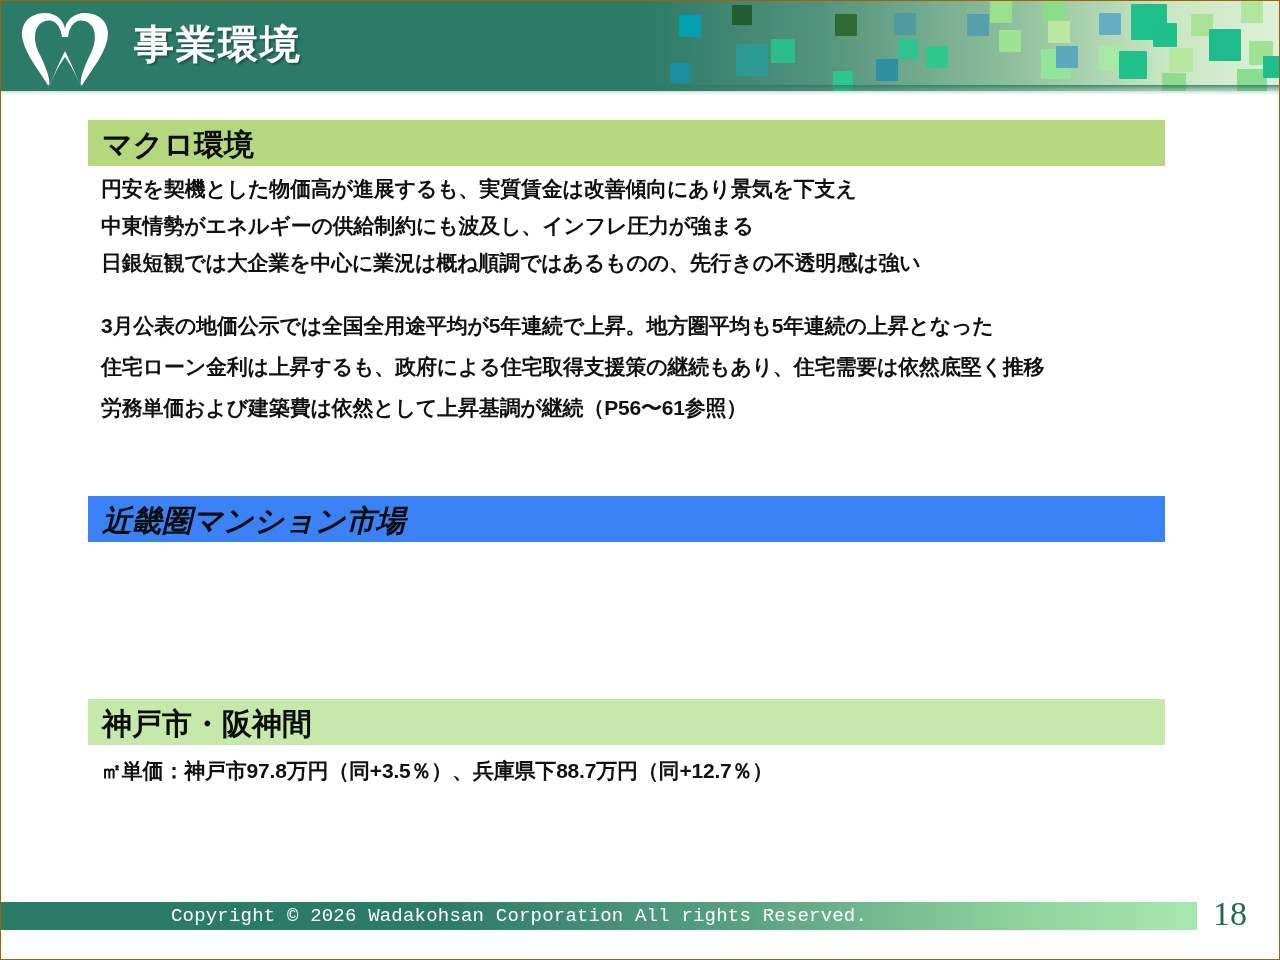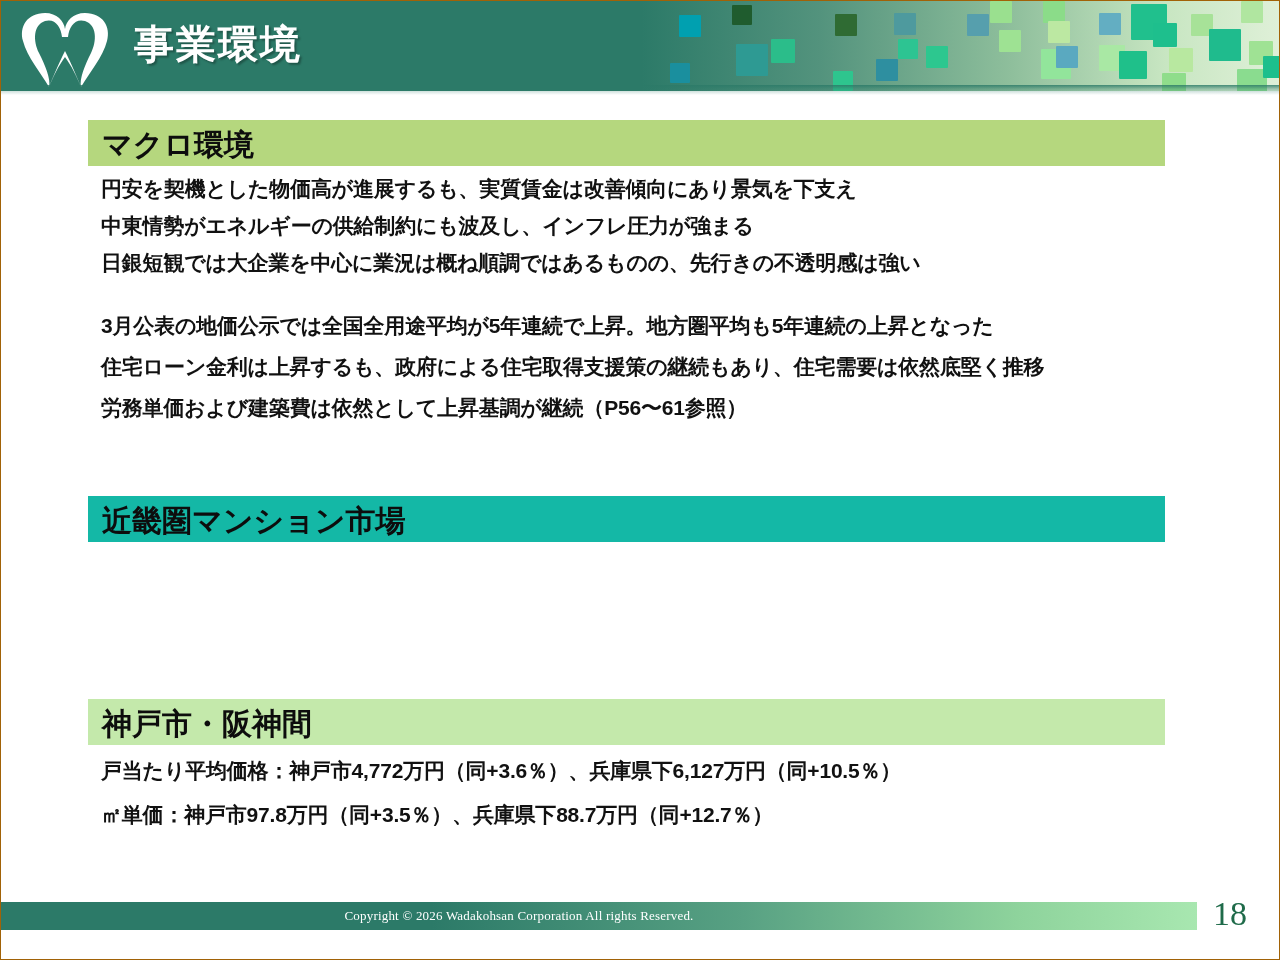--- a/index.html
+++ b/index.html
@@ -101,21 +101,21 @@
 
   .sec1 { top: 119px; }
   .sec1 .section-bar { background: #b5d77e; }
   .sec1 .line { line-height: 37px; }
 
   .sec2 { top: 300px; }
   .sec2 .section-bar { background: #c4e9ab; }
   .sec2 .line { line-height: 41px; }
 
   .sec3 { top: 495px; }
-  .sec3 .section-bar { background: #14b8a6; }
+  .sec3 .section-bar { background: #3b82f6; font-style: italic; }
   .sec3 .line { line-height: 42px; }
 
   .sec4 { top: 698px; }
   .sec4 .section-bar { background: #c4e9ab; }
   .sec4 .line { line-height: 44px; }
 
   
   .footer-bar {
     position: absolute;
     left: 0;
@@ -126,22 +126,22 @@
   }
   .footer-text {
     position: absolute;
     left: 0;
     top: 901px;
     width: 1036px;
     height: 28px;
     display: flex;
     align-items: center;
     justify-content: center;
-    font-family: Liberation Serif, serif;
-    font-size: 13px;
+    font-family: Liberation Mono, monospace;
+    font-size: 19px;
     color: #ffffff;
     letter-spacing: 0.2px;
     white-space: nowrap;
   }
   .page-number {
     position: absolute;
     left: 1212px;
     top: 894px;
     font-family: "Liberation Serif", "DejaVu Serif", serif;
     font-size: 34px;
@@ -223,21 +223,20 @@
     <div class="section-bar">
       <div class="section-bar-title">近畿圏マンション市場</div>
     </div>
   </div>
 
   <div class="section sec4">
     <div class="section-bar">
       <div class="section-bar-title">神戸市・阪神間</div>
     </div>
     <div class="section-lines">
-      <div class="line">戸当たり平均価格：神戸市4,772万円（同+3.6％）、兵庫県下6,127万円（同+10.5％）</div>
       <div class="line">㎡単価：神戸市97.8万円（同+3.5％）、兵庫県下88.7万円（同+12.7％）</div>
     </div>
   </div>
 
   <div class="footer-bar"></div>
   <div class="footer-text">Copyright © 2026  Wadakohsan Corporation All rights Reserved.</div>
   <div class="page-number">18</div>
 
 </div>
 

